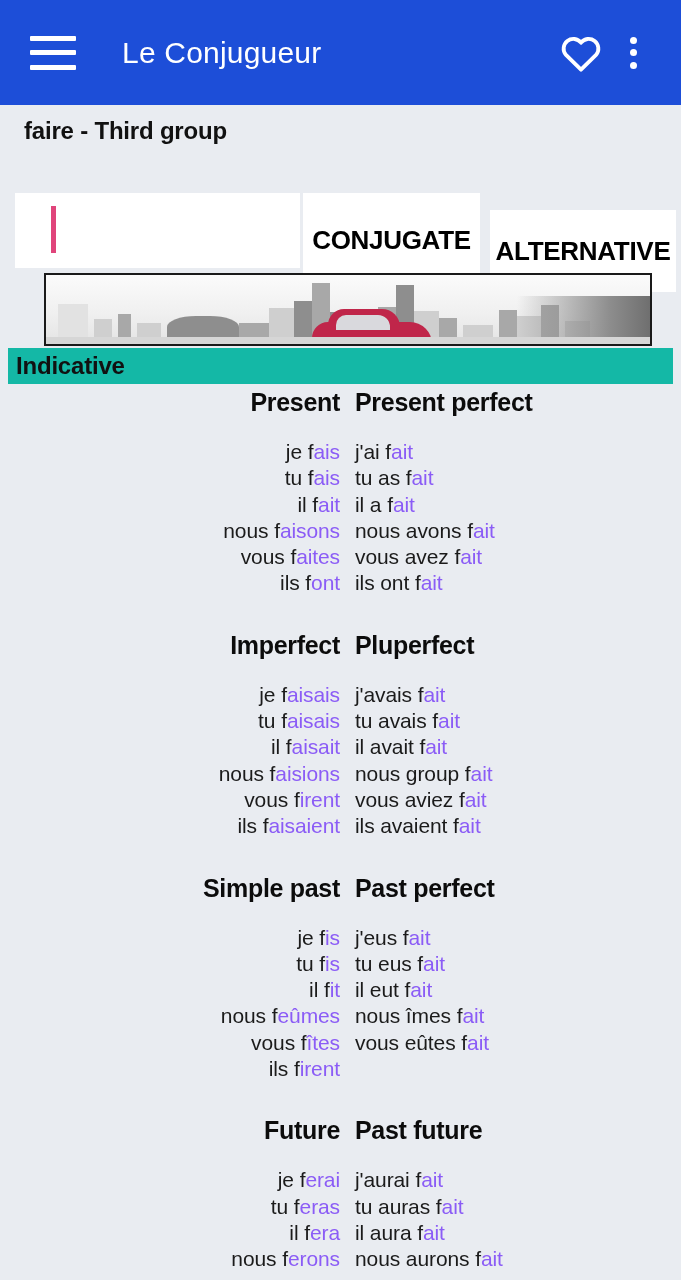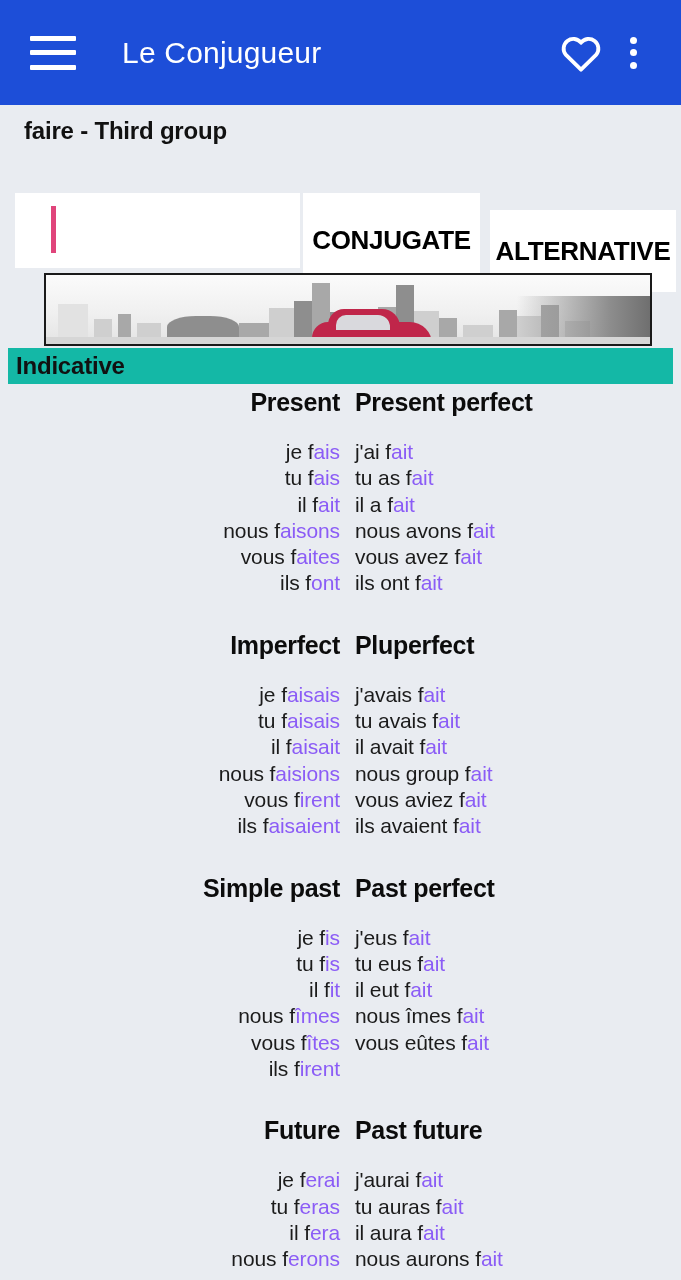--- a/index.html
+++ b/index.html
@@ -393,21 +393,21 @@
 
   <div class="block-gap"></div>
 
   <div class="conj-rowpair">
     <div class="conj-col left">
       <div class="tense-title">Simple past</div>
       <ul class="forms">
           <li><span>je f</span><span class="hl">is</span></li>
           <li><span>tu f</span><span class="hl">is</span></li>
           <li><span>il f</span><span class="hl">it</span></li>
-          <li><span>nous f</span><span class="hl">îmes</span></li>
+          <li><span>nous f</span><span class="hl">eûmes</span></li>
           <li><span>vous f</span><span class="hl">îtes</span></li>
           <li><span>ils f</span><span class="hl">irent</span></li>
         </ul>
     </div>
     <div class="conj-col right">
       <div class="tense-title">Past perfect</div>
       <ul class="forms">
           <li><span>j'eus f</span><span class="hl">ait</span></li>
           <li><span>tu eus f</span><span class="hl">ait</span></li>
           <li><span>il eut f</span><span class="hl">ait</span></li>

